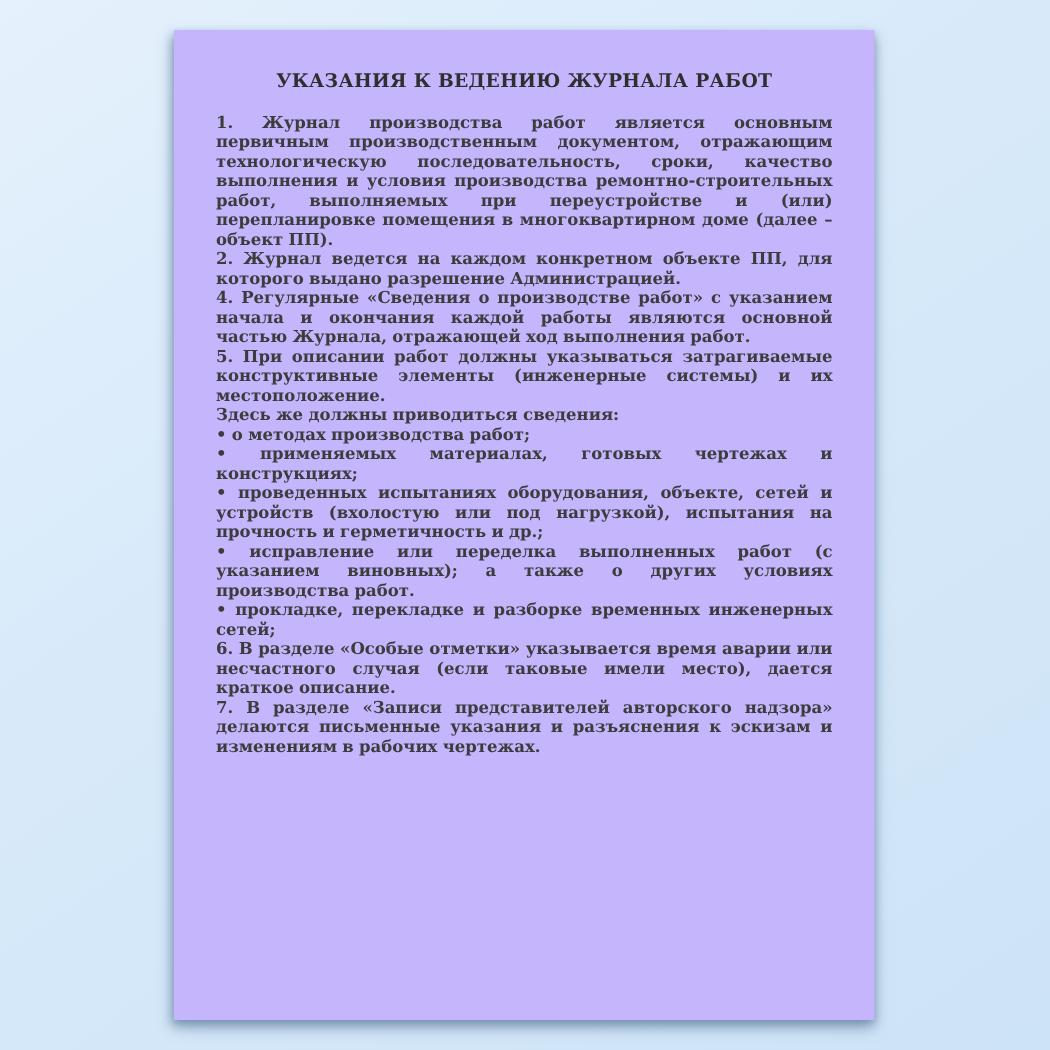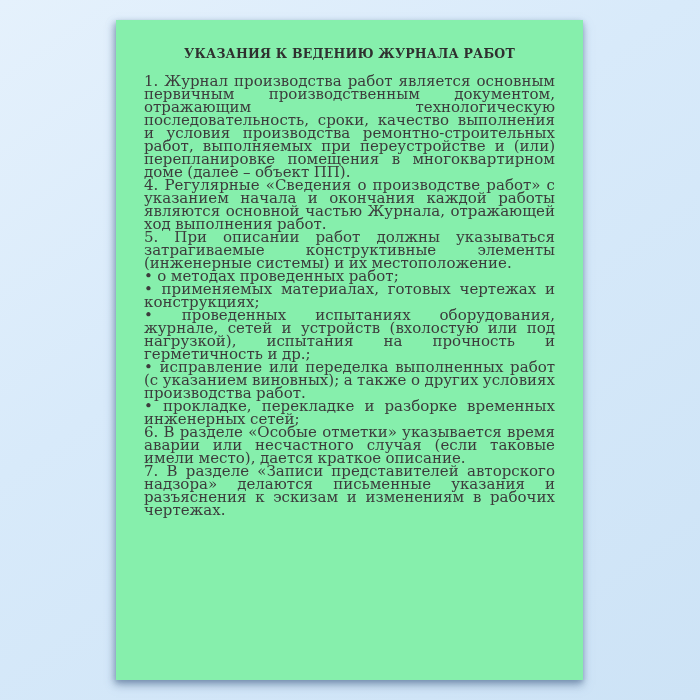--- a/index.html
+++ b/index.html
@@ -15,54 +15,57 @@
     font-family: "DejaVu Serif", "Liberation Serif", serif;
   }
   .sheet {
     position: absolute;
     left: 116px;
     top: 20px;
     width: 467px;
     height: 660px;
     box-sizing: border-box;
     padding: 27px 28px 0 28px;
-    background: #86efac;
+    background: #c4b5fd;
     box-shadow:
       0 5px 9px rgba(96, 124, 158, 0.55),
       0 2px 4px rgba(96, 124, 158, 0.35),
       -3px 3px 7px rgba(110, 135, 165, 0.35);
   }
   .doc-title {
     margin: 0 0 14px 0;
     font-size: 12.5px;
     line-height: 14px;
     font-weight: bold;
     letter-spacing: 0.2px;
     text-align: center;
     color: #2f2f2f;
   }
   .doc-body p {
     margin: 0;
-    font-size: 15px;
+    font-size: 11px;
     line-height: 13px;
     text-align: justify;
     color: #3c3c3c;
     word-spacing: -0.3px;
+    font-weight: bold;
   }
 </style>
 </head>
 <body>
 
 <div class="sheet">
   <h1 class="doc-title">УКАЗАНИЯ К ВЕДЕНИЮ ЖУРНАЛА РАБОТ</h1>
   <div class="doc-body">
     <p>1. Журнал производства работ является основным первичным производственным документом, отражающим технологическую последовательность, сроки, качество выполнения и условия производства ремонтно-строительных работ, выполняемых при переустройстве и (или) перепланировке помещения в многоквартирном доме (далее – объект ПП).</p>
+    <p>2. Журнал ведется на каждом конкретном объекте ПП, для которого выдано разрешение Администрацией.</p>
     <p>4. Регулярные «Сведения о производстве работ» с указанием начала и окончания каждой работы являются основной частью Журнала, отражающей ход выполнения работ.</p>
     <p>5. При описании работ должны указываться затрагиваемые конструктивные элементы (инженерные системы) и их местоположение.</p>
-    <p>• о методах проведенных работ;</p>
+    <p>Здесь же должны приводиться сведения:</p>
+    <p>• о методах производства работ;</p>
     <p>• применяемых материалах, готовых чертежах и конструкциях;</p>
-    <p>• проведенных испытаниях оборудования, журнале, сетей и устройств (вхолостую или под нагрузкой), испытания на прочность и герметичность и др.;</p>
+    <p>• проведенных испытаниях оборудования, объекте, сетей и устройств (вхолостую или под нагрузкой), испытания на прочность и герметичность и др.;</p>
     <p>• исправление или переделка выполненных работ (с указанием виновных); а также о других условиях производства работ.</p>
     <p>• прокладке, перекладке и разборке временных инженерных сетей;</p>
     <p>6. В разделе «Особые отметки» указывается время аварии или несчастного случая (если таковые имели место), дается краткое описание.</p>
     <p>7. В разделе «Записи представителей авторского надзора» делаются письменные указания и разъяснения к эскизам и изменениям в рабочих чертежах.</p>
   </div>
 </div>
 
 </body></html>

